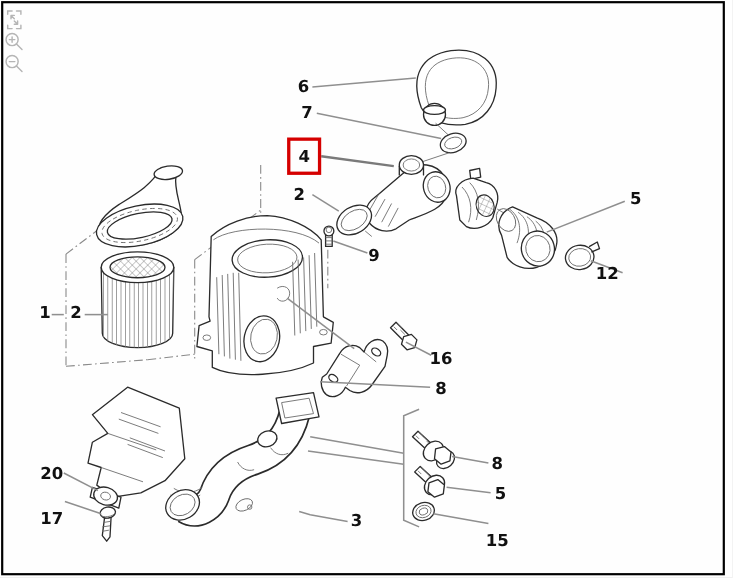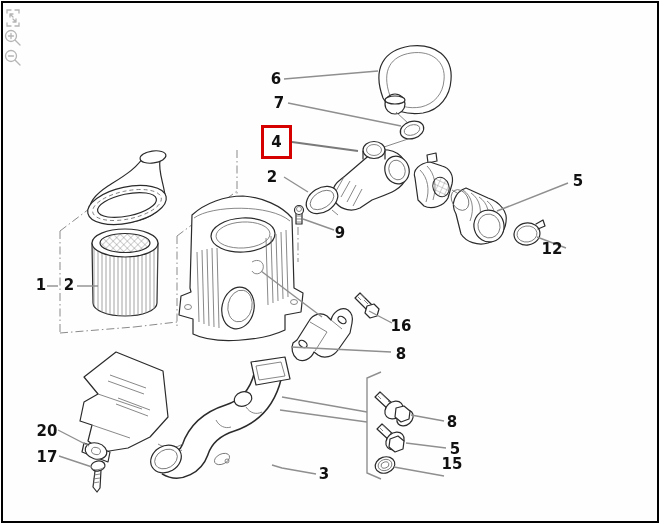--- a/index.html
+++ b/index.html
@@ -246,16 +246,16 @@
   <span class="callout" style="left:578px;top:181px">5</span>
   <span class="callout" style="left:276px;top:79px">6</span>
   <span class="callout" style="left:279px;top:103px">7</span>
   <span class="callout" style="left:452px;top:422px">8</span>
   <span class="callout" style="left:340px;top:233px">9</span>
   <span class="callout" style="left:455px;top:449px">5</span>
   <span class="callout" style="left:272px;top:177px">2</span>
   <span class="callout" style="left:552px;top:249px">12</span>
   <span class="callout" style="left:401px;top:354px">8</span>
   <span class="callout" style="left:47px;top:431px">20</span>
-  <span class="callout" style="left:452px;top:464px">15</span>
+  <span class="callout" style="left:452px;top:492px">15</span>
   <span class="callout" style="left:401px;top:326px">16</span>
-  <span class="callout" style="left:47px;top:457px">17</span>
+  <span class="callout" style="left:47px;top:472px">17</span>
 </div>
 
 </body></html>

